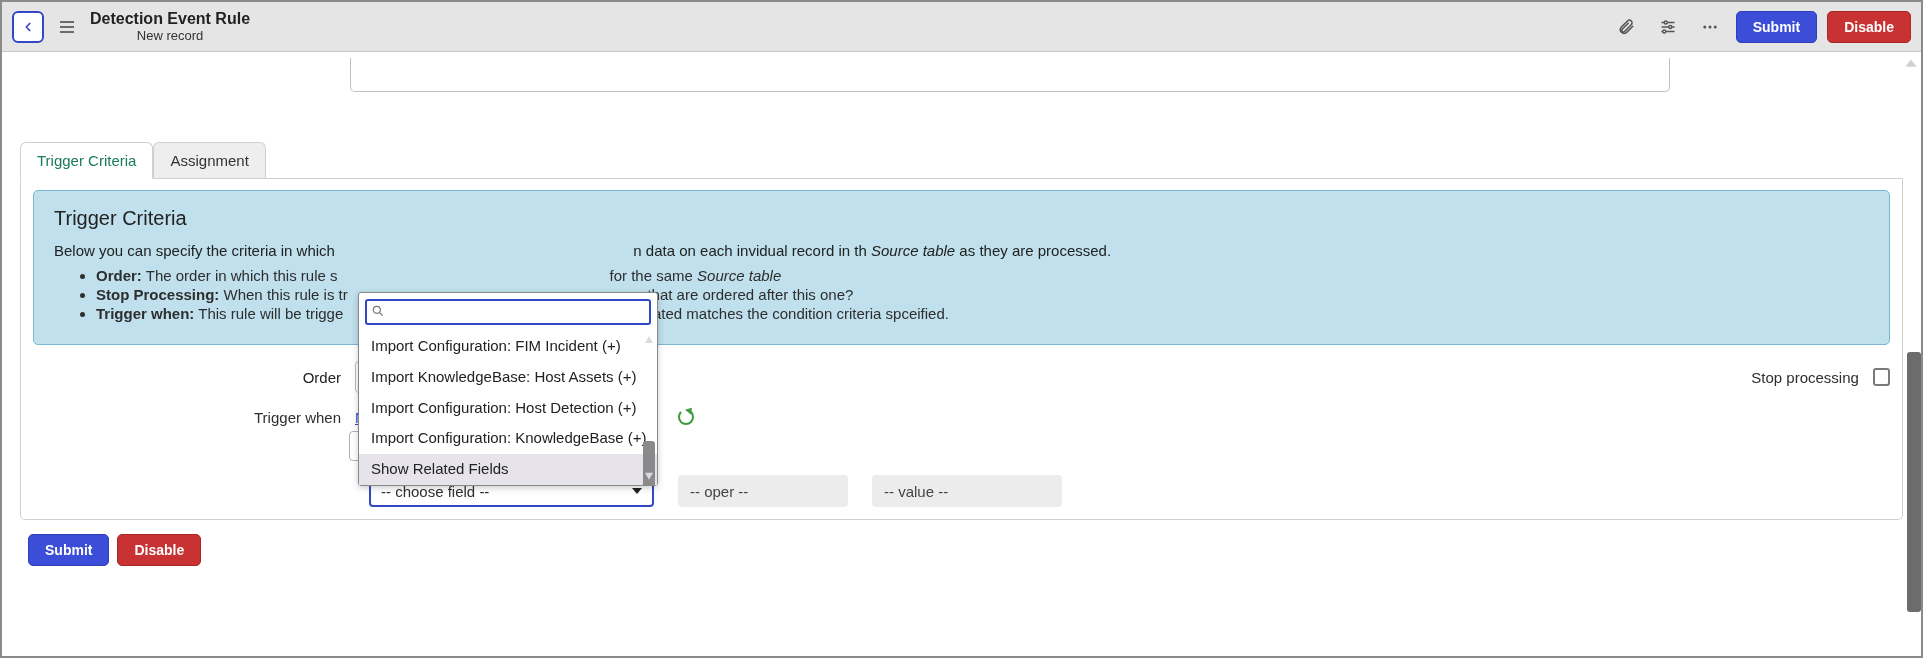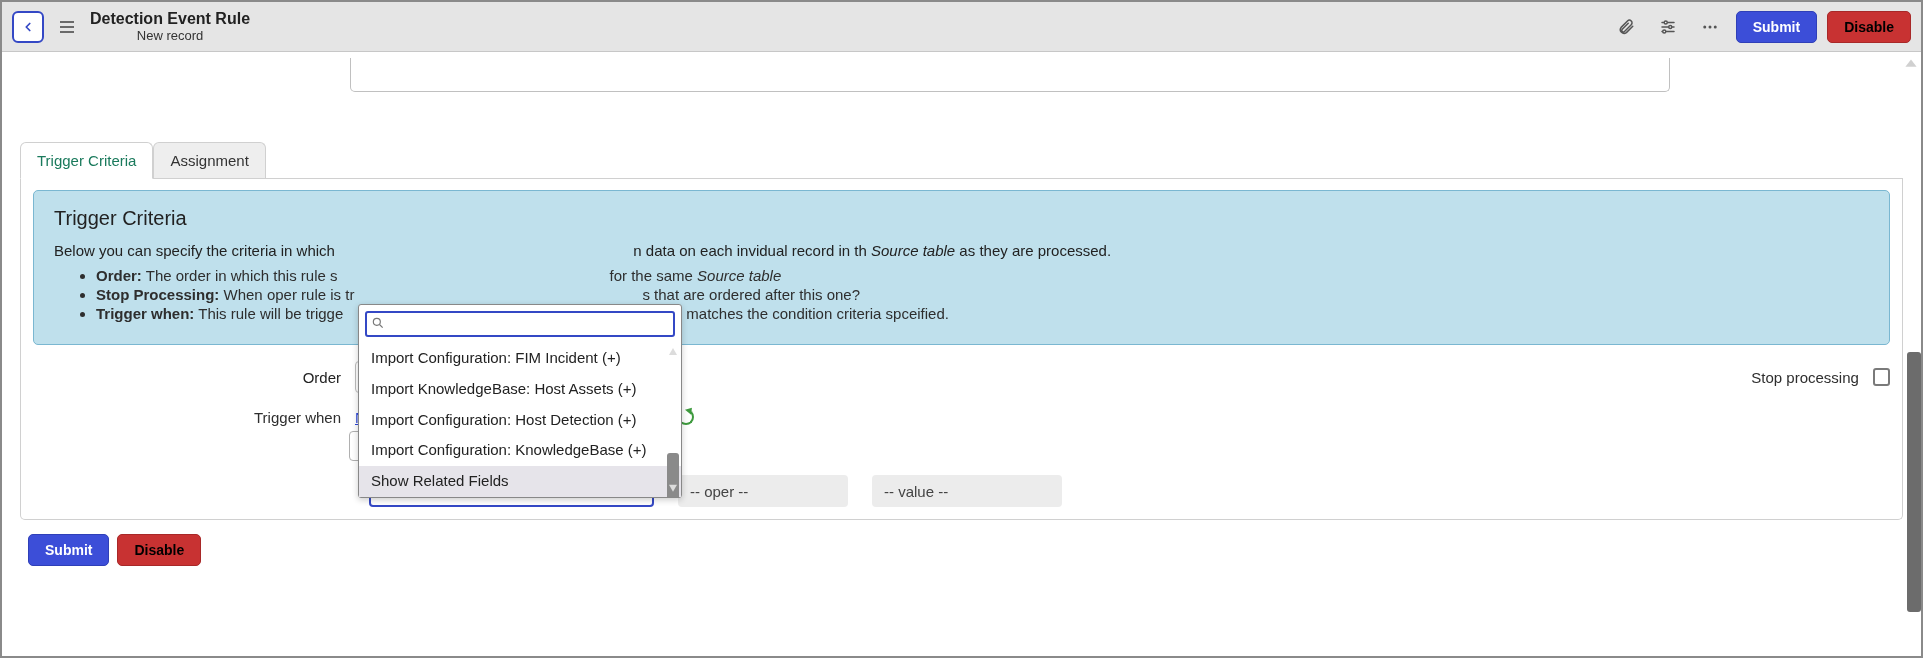--- a/index.html
+++ b/index.html
@@ -47,21 +47,21 @@
   .header-spacer { flex: 1; }
   .header-icon {
     width: 32px; height: 32px; display: flex; align-items: center; justify-content: center;
     color: #555; cursor: pointer; border-radius: 4px;
   }
   .btn {
     height: 32px; padding: 0 16px; border-radius: 5px; border: none;
     font-weight: 600; font-size: 14px; cursor: pointer;
   }
   .btn-primary { background: #3c4ed8; color: #fff; border:1px solid #2f3fb8; }
-  .btn-danger  { background: #c83232; color: #000000; border:1px solid #a82828; }
+  .btn-danger  { background: #c83232; color: #ffffff; border:1px solid #a82828; }
 
   
   .body-wrap {
     position: relative;
     height: 602px;
     overflow: hidden;
   }
   .scroll-indicator-top {
     position: absolute; right: 2px; top: 3px; width: 16px; height: 18px;
     background: #d0d0d0;
@@ -228,22 +228,22 @@
     height: 32px; border-radius: 4px; padding: 0 12px;
     display:flex; align-items:center; font-size: 15px; color: #444;
     background: #ececec;
   }
   .oper-box { width: 170px; }
   .value-box { width: 190px; }
 
   
   .dropdown {
     position: absolute;
-    top: 252px; left: 356px;
-    width: 324px;
+    top: 240px; left: 356px;
+    width: 300px;
     background: #fff;
     border: 1px solid #888;
     border-radius: 3px;
     box-shadow: 0 2px 6px rgba(0,0,0,0.2);
     z-index: 50;
   }
   .dd-search {
     margin: 6px; padding: 4px 6px 4px 26px;
     height: 26px;
     border: 2px solid #3448c5;
@@ -355,21 +355,21 @@
         <div class="info-line">
           <span>Below you can specify the criteria in which</span>
           <span style="display:inline-block; width:290px;"></span>
           <span>n data on each invidual record in th </span><em>Source table</em><span> as they are processed.</span>
         </div>
         <ul class="info-ul">
           <li>
             <b>Order:</b><span> The order in which this rule s</span><span style="display:inline-block; width:272px;"></span><span>for the same </span><em>Source table</em>
           </li>
           <li>
-            <b>Stop Processing:</b><span> When oper rule is tr</span><span style="display:inline-block; width:288px;"></span><span>s that are ordered after this one?</span>
+            <b>Stop Processing:</b><span> When this rule is tr</span><span style="display:inline-block; width:288px;"></span><span>s that are ordered after this one?</span>
           </li>
           <li>
             <b>Trigger when:</b><span> This rule will be trigge</span><span style="display:inline-block; width:278px;"></span><span> Updated matches the condition criteria spceified.</span>
           </li>
         </ul>
       </div>
 
       
       <div class="form-row two-col">
         <div class="left">

